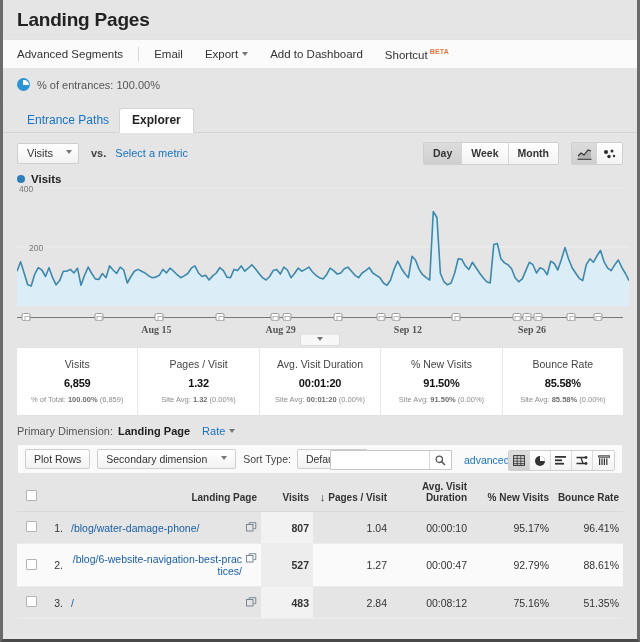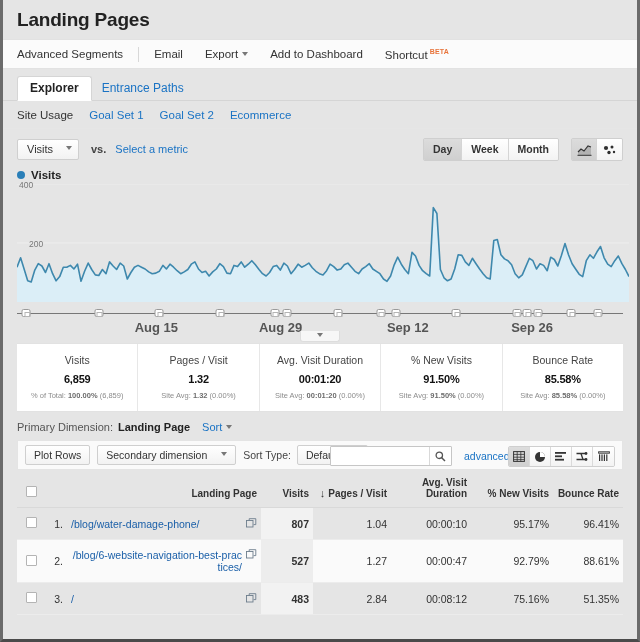--- a/index.html
+++ b/index.html
@@ -191,22 +191,23 @@
   }
   .legend-label { font-size: 11.5px; font-weight: bold; color: #222; }
 
   
   .chart-wrap { position: relative; margin: 0 14px; height: 125px; }
   .chart-wrap svg { display: block; }
   .axis-label {
     position: absolute; font-size: 8.5px; color: #777;
   }
   .xlab {
-    position: absolute; font-size: 13px; color: #555; font-weight: bold;
+    position: absolute; font-size: 10px; color: #555; font-weight: bold;
     transform: translateX(-50%);
+    font-family: Liberation Serif, serif;
   }
   .xaxis-band { position: relative; height: 22px; margin: 0 14px; }
   .dot-marker {
     position: absolute; top: 0;
     width: 9px; height: 8px;
     border: 1px solid #9a9a9a;
     border-radius: 2px;
     background: #fff;
     transform: translateX(-50%);
   }
@@ -381,32 +382,30 @@
     <div class="tb-item">Email</div>
     <div class="tb-item">
       <span>Export</span><span class="caret"></span>
     </div>
     <div class="tb-item">Add to Dashboard</div>
     <div class="tb-item">
       <span>Shortcut</span><span class="beta">BETA</span>
     </div>
   </div>
 
+  <div class="entrances">
+    <div class="pie-icon"></div>
+    <div class="entrances-text">% of entrances: 100.00%</div>
+  </div>
 
   <div class="tabs-row">
+    <div class="tab">Entrance Paths</div>
     <div class="tab active">Explorer</div>
-    <div class="tab">Entrance Paths</div>
-  </div>
-
-  <div class="subtabs-row">
-    <div class="subtab active">Site Usage</div>
-    <div class="subtab">Goal Set 1</div>
-    <div class="subtab">Goal Set 2</div>
-    <div class="subtab">Ecommerce</div>
-  </div>
+  </div>
+
 
   <div class="metric-row">
     <div class="select-box">
       <span>Visits</span>
       <span class="caret"></span>
     </div>
     <span class="vs-label">vs.</span>
     <span class="link">Select a metric</span>
 
     <div class="right-controls">
@@ -504,21 +503,21 @@
         <div class="sum-title">Bounce Rate</div>
         <div class="sum-value">85.58%</div>
         <div class="sum-sub"><span class="sp">Site Avg:</span> <b class="sv">85.58%</b> <span class="sf">(0.00%)</span></div>
       </div>
     </div>
 
   <div class="primdim">
     <span class="lbl">Primary Dimension:</span>
     <span class="val">Landing Page</span>
     <span class="other">
-      <span>Sort</span><span class="caret"></span>
+      <span>Rate</span><span class="caret"></span>
     </span>
   </div>
 
   <div class="tablectl">
     <div class="btn">Plot Rows</div>
     <div class="btn with-caret">
       <span>Secondary dimension</span>
       <span class="caret"></span>
     </div>
     <span class="ctl-label">Sort Type:</span>

